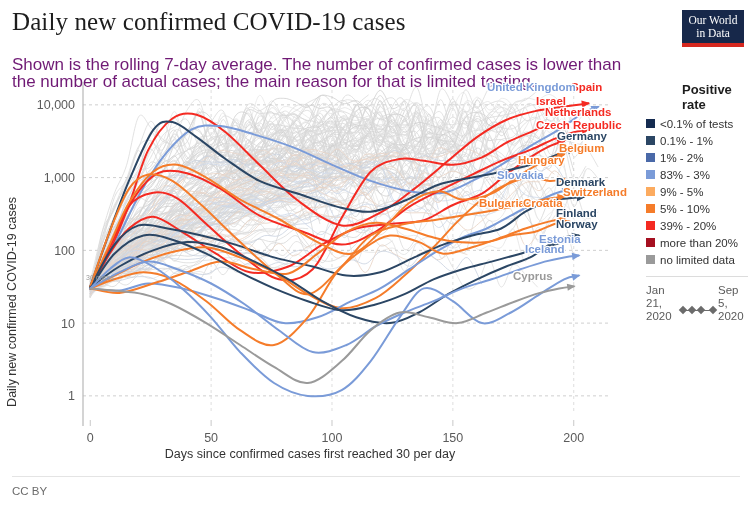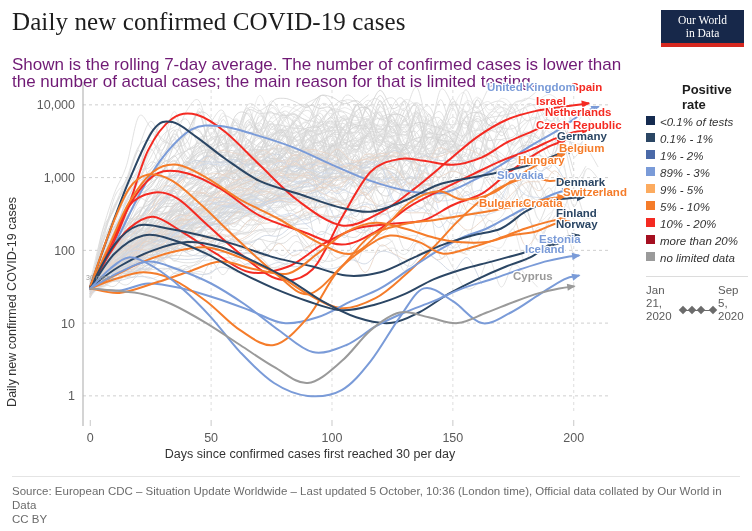--- a/index.html
+++ b/index.html
@@ -45,21 +45,21 @@
     color: #701a75;
     margin-top: 20px;
     width: 630px;
   }
 
   
   .owid-logo {
     position: absolute;
     right: 8px;
     top: 10px;
-    width: 83px;
+    width: 62px;
     background: #17284a;
     border-bottom: 4px solid #d6281f;
     text-align: center;
     padding: 4px 2px 3px 2px;
     box-sizing: border-box;
   }
   .owid-logo span {
     display: block;
     color: #ffffff;
     font-family: "Liberation Serif", serif;
@@ -111,23 +111,23 @@
   }
   .legend-title {
     font-size: 13px;
     font-weight: 700;
     color: #1d1d1d;
     margin-bottom: 4px;
     padding-left: 36px;
   }
   .legend-item {
     display: flex;
+    align-items: center;
     margin-bottom: 2px;
     height: 15px;
-    font-style: italic;
   }
   .legend-swatch {
     width: 9px;
     height: 9px;
     flex: 0 0 9px;
     margin-right: 5px;
   }
   .legend-label {
     font-size: 11.5px;
     color: #333333;
@@ -518,33 +518,33 @@
         <div class="legend-item">
           <span class="legend-swatch" style="background: rgb(43, 70, 100);"></span>
           <span class="legend-label">0.1% - 1%</span>
         </div>
         <div class="legend-item">
           <span class="legend-swatch" style="background: rgb(74, 105, 168);"></span>
           <span class="legend-label">1% - 2%</span>
         </div>
         <div class="legend-item">
           <span class="legend-swatch" style="background: rgb(122, 155, 216);"></span>
-          <span class="legend-label">89% - 3%</span>
+          <span class="legend-label">83% - 3%</span>
         </div>
         <div class="legend-item">
           <span class="legend-swatch" style="background: rgb(252, 171, 95);"></span>
           <span class="legend-label">9% - 5%</span>
         </div>
         <div class="legend-item">
           <span class="legend-swatch" style="background: rgb(245, 124, 42);"></span>
           <span class="legend-label">5% - 10%</span>
         </div>
         <div class="legend-item">
           <span class="legend-swatch" style="background: rgb(244, 42, 34);"></span>
-          <span class="legend-label">10% - 20%</span>
+          <span class="legend-label">39% - 20%</span>
         </div>
         <div class="legend-item">
           <span class="legend-swatch" style="background: rgb(165, 15, 32);"></span>
           <span class="legend-label">more than 20%</span>
         </div>
         <div class="legend-item">
           <span class="legend-swatch" style="background: rgb(154, 154, 154);"></span>
           <span class="legend-label">no limited data</span>
         </div>
       </div>
@@ -566,17 +566,16 @@
       </div>
       <div class="time-end">
         <div>Sep</div>
         <div>5,</div>
         <div>2020</div>
       </div>
     </div>
   </div>
 
   <div class="footer">
-    <div class="footer-line">Source: European CDC – Situation Update Worldwide – Last updated 5 October, 10:36 (London time), Official data collated by Our World in Data</div>
     <div class="footer-line">CC BY</div>
   </div>
 
 </div>
 
 </body></html>

